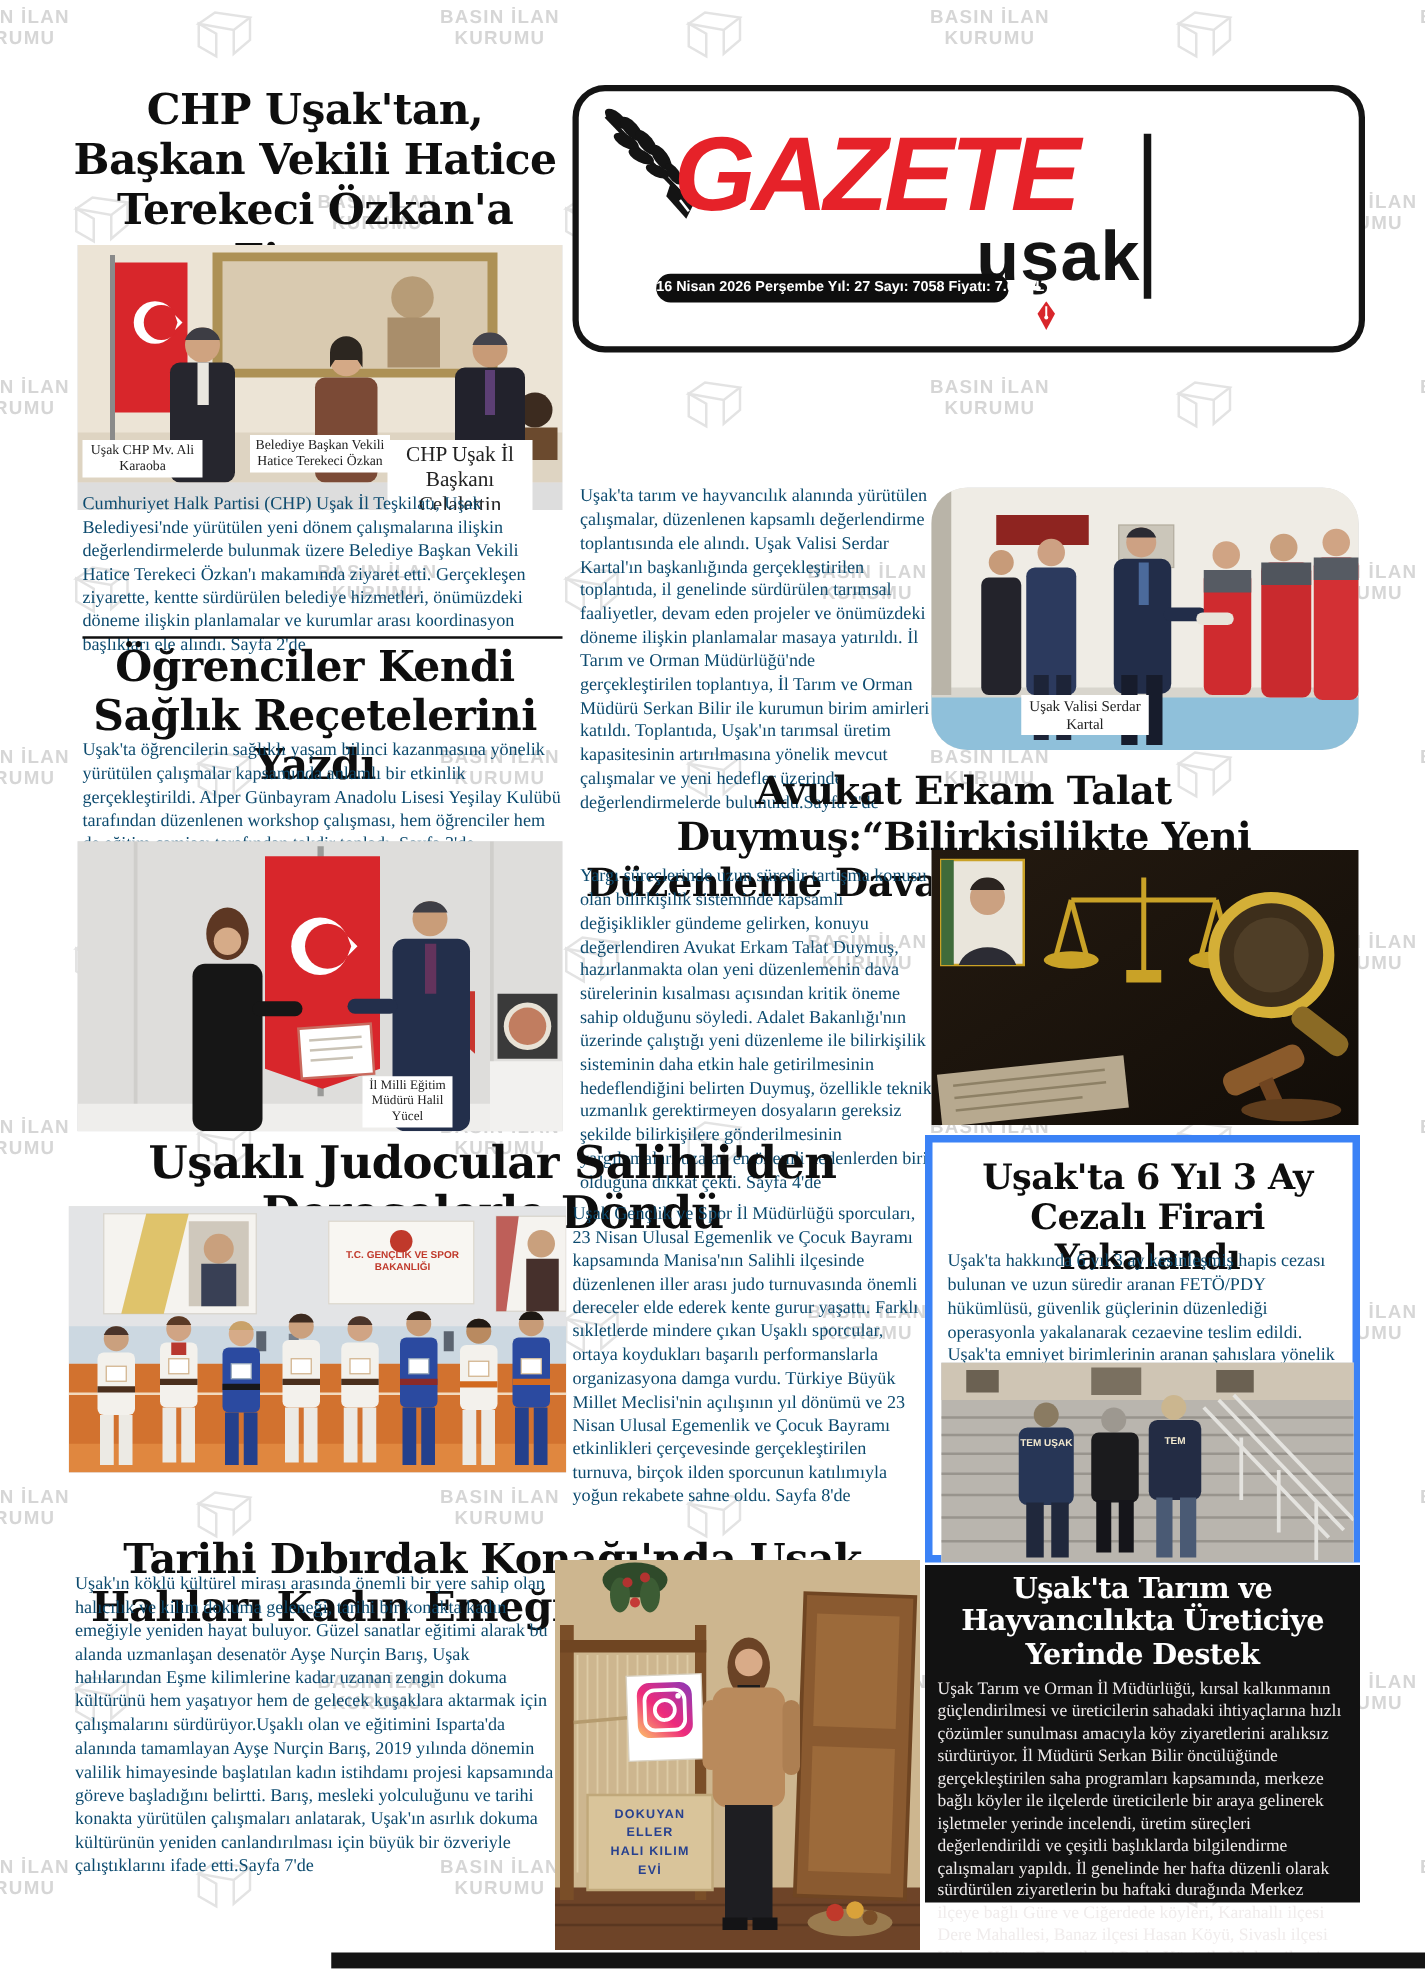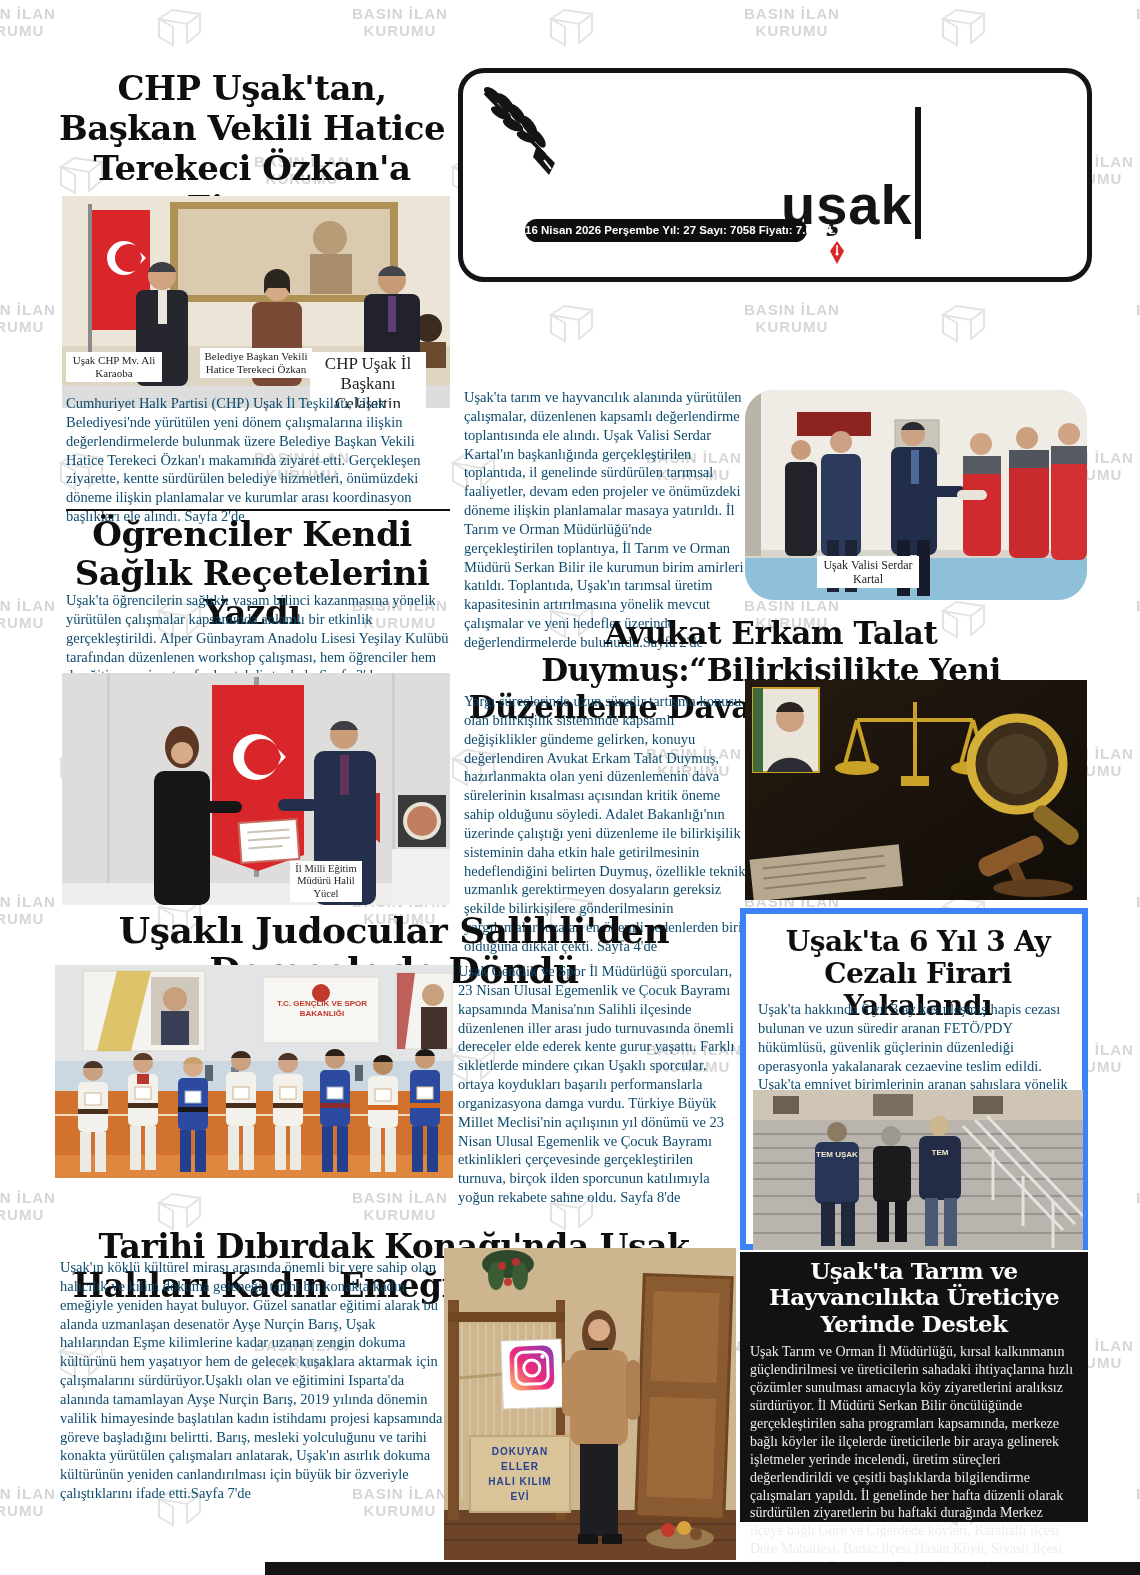--- a/index.html
+++ b/index.html
@@ -577,20 +577,21 @@
           <ellipse cx="46" cy="31" rx="12" ry="5.5" transform="rotate(52 46 31)"></ellipse>
           <ellipse cx="42" cy="42" rx="11" ry="5" transform="rotate(26 42 42)"></ellipse>
           <ellipse cx="58" cy="43" rx="12" ry="5.5" transform="rotate(54 58 43)"></ellipse>
           <ellipse cx="55" cy="54" rx="10" ry="4.5" transform="rotate(24 55 54)"></ellipse>
           <ellipse cx="68" cy="56" rx="10" ry="4.5" transform="rotate(56 68 56)"></ellipse>
           <path d="M66 62 L84 80 L78 92 L62 74 Z"></path>
           <line x1="73" y1="77" x2="80" y2="86" stroke="#ffffff" stroke-width="2"></line>
         </g>
       </svg>
     </span>
+    <div class="masthead-title" style="color:#e62229;">GAZETE</div>
     <div class="masthead-bar"></div>
     <div class="masthead-sub">uşak</div>
     <span class="masthead-nib">
       <svg width="16" height="24" viewBox="0 0 16 24">
         <path d="M8 0 L15 10 L8 23 L1 10 Z" fill="#d8262b"></path>
         <line x1="8" y1="4" x2="8" y2="12" stroke="#ffffff" stroke-width="1.6"></line>
         <circle cx="8" cy="13" r="1.6" fill="#ffffff"></circle>
       </svg>
     </span>
     <div class="dateline">16 Nisan 2026 Perşembe Yıl: 27 Sayı: 7058 Fiyatı: 7.00 TL</div>

